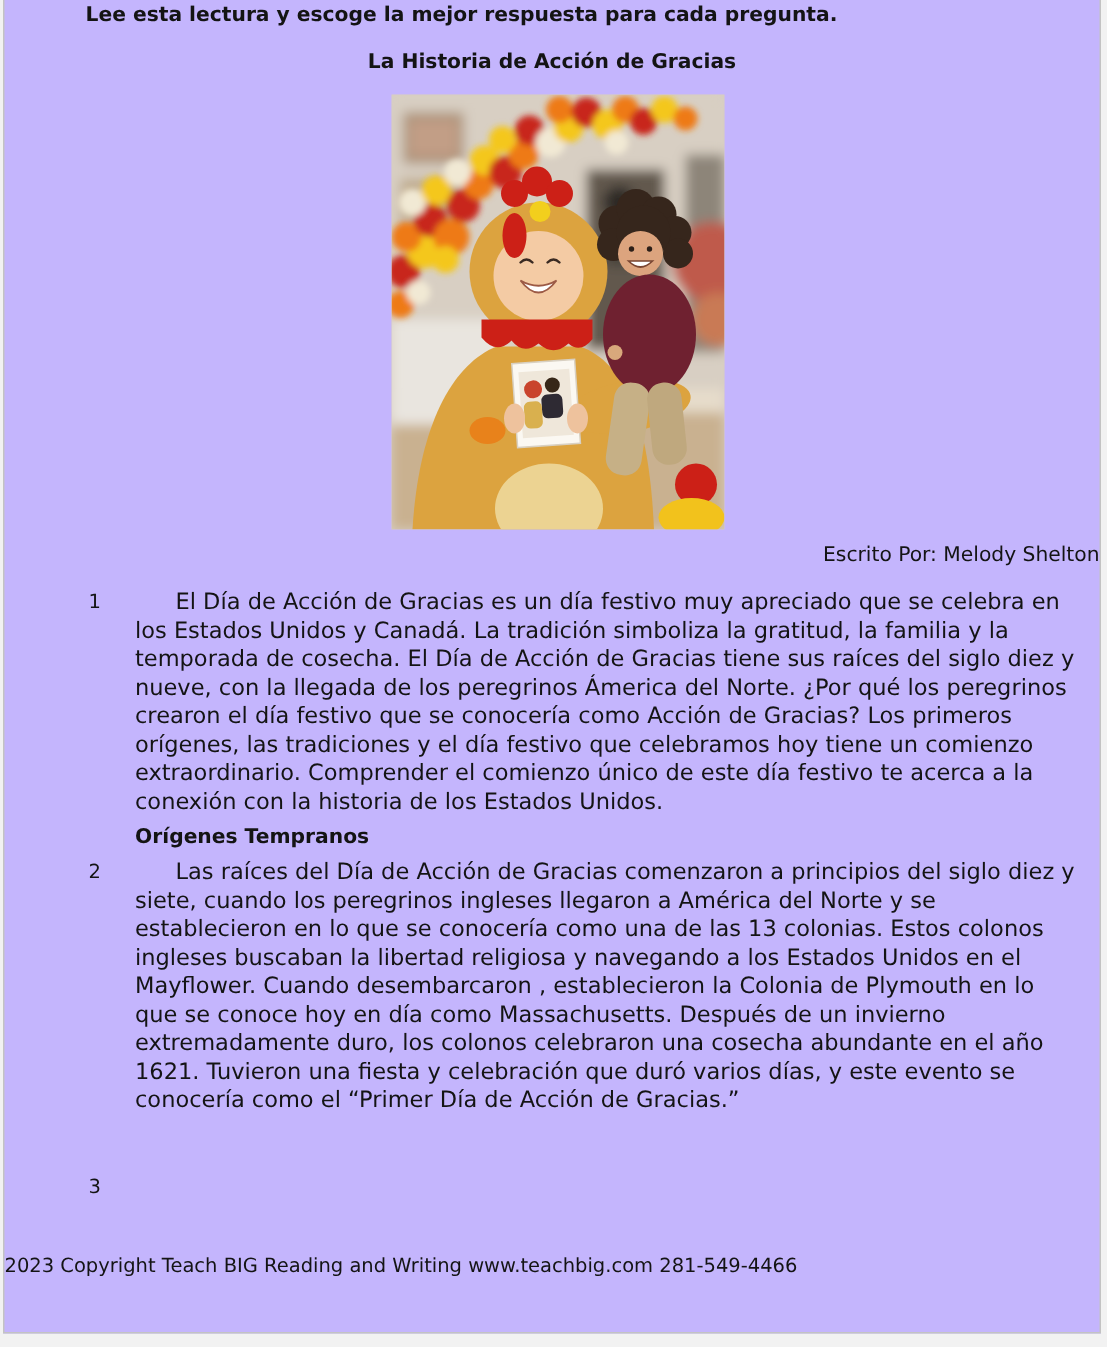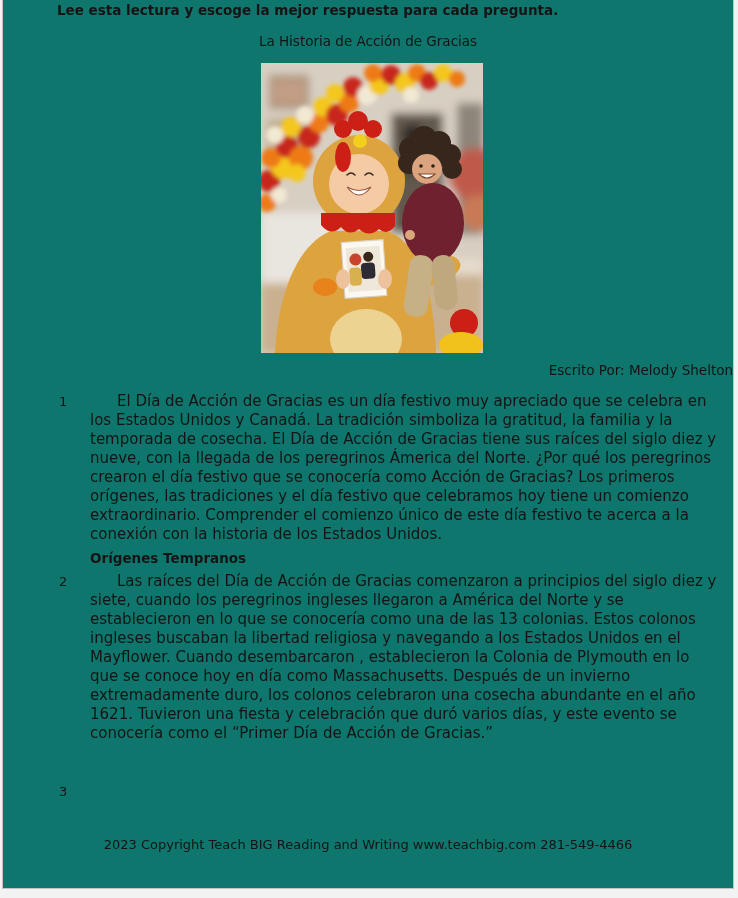--- a/index.html
+++ b/index.html
@@ -5,29 +5,29 @@
   html,body{margin:0;padding:0;}
   body{
     width:738px;height:898px;position:relative;
     background:#f2f2f2;
     font-family:"DejaVu Sans","Liberation Sans",sans-serif;
     color:#141414;
     overflow:hidden;
   }
   .page{
     position:absolute;left:2px;top:-1px;width:730px;height:888px;
-    background:#0f766e;border:1px solid #c3c3c3;
+    background:#c4b5fd;border:1px solid #c3c3c3;
   }
   .instructions{
     position:absolute;left:54px;top:1px;
     font-size:13.5px;font-weight:bold;line-height:19px;
   }
   .reading-title{
     position:absolute;left:0;right:0;top:32px;text-align:center;
-    font-size:13.5px;font-weight:normal;line-height:19px;
+    font-size:13.5px;font-weight:bold;line-height:19px;
   }
   .photo{
     position:absolute;left:258px;top:63px;width:222px;height:290px;
     overflow:hidden;background:#d7cec2;
   }
   .byline{
     position:absolute;left:0;right:0;top:361px;text-align:right;
     font-size:13.5px;line-height:19px;
   }
   .pnum{
@@ -42,21 +42,21 @@
   .p1,.n1{top:392px;}
   .p2,.n2{top:572px;}
   .p3,.n3{top:782px;}
   .sect{
     position:absolute;left:87px;
     font-size:13.5px;font-weight:bold;line-height:19px;
   }
   .sectA{top:549px;}
   .sectB{top:751px;}
   .footer{
-    position:absolute;left:0;right:0;top:836px;text-align:center;
+    position:absolute;left:0;right:0;top:836px;text-align:left;
     font-size:13px;line-height:17px;
   }
 </style>
 </head>
 <body>
 
 <div class="page">
 
   <div class="instructions">Lee esta lectura y escoge la mejor respuesta para cada pregunta.</div>
 

